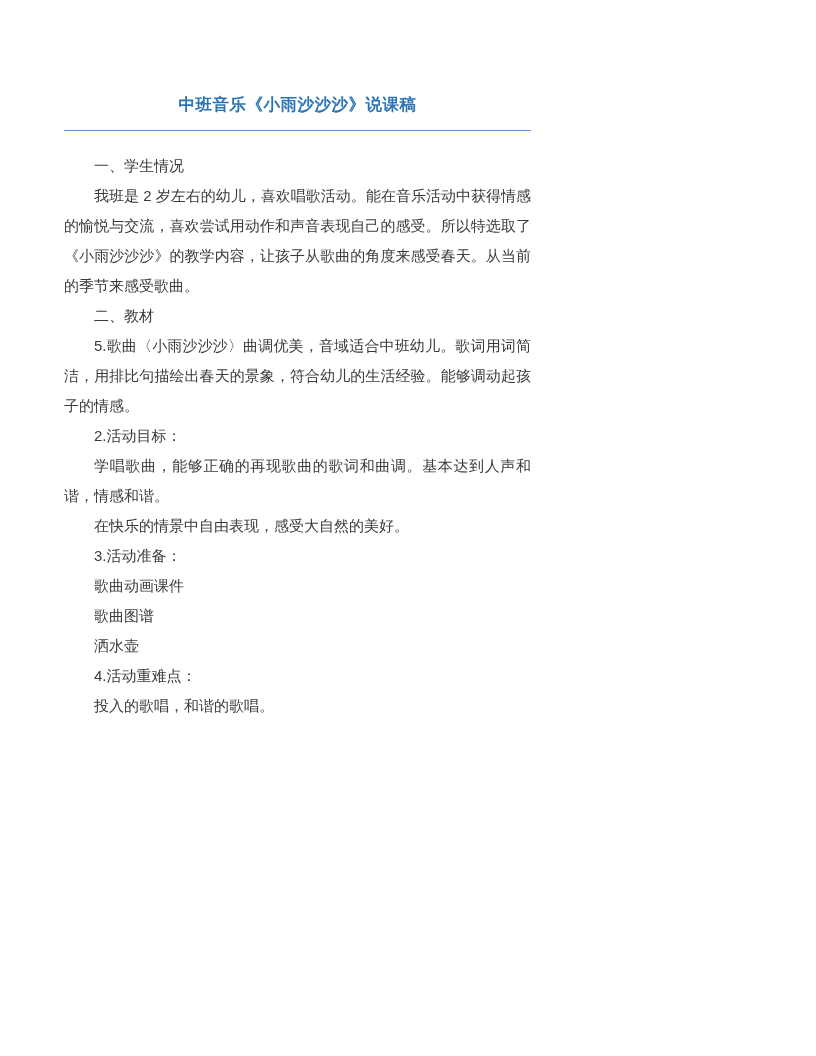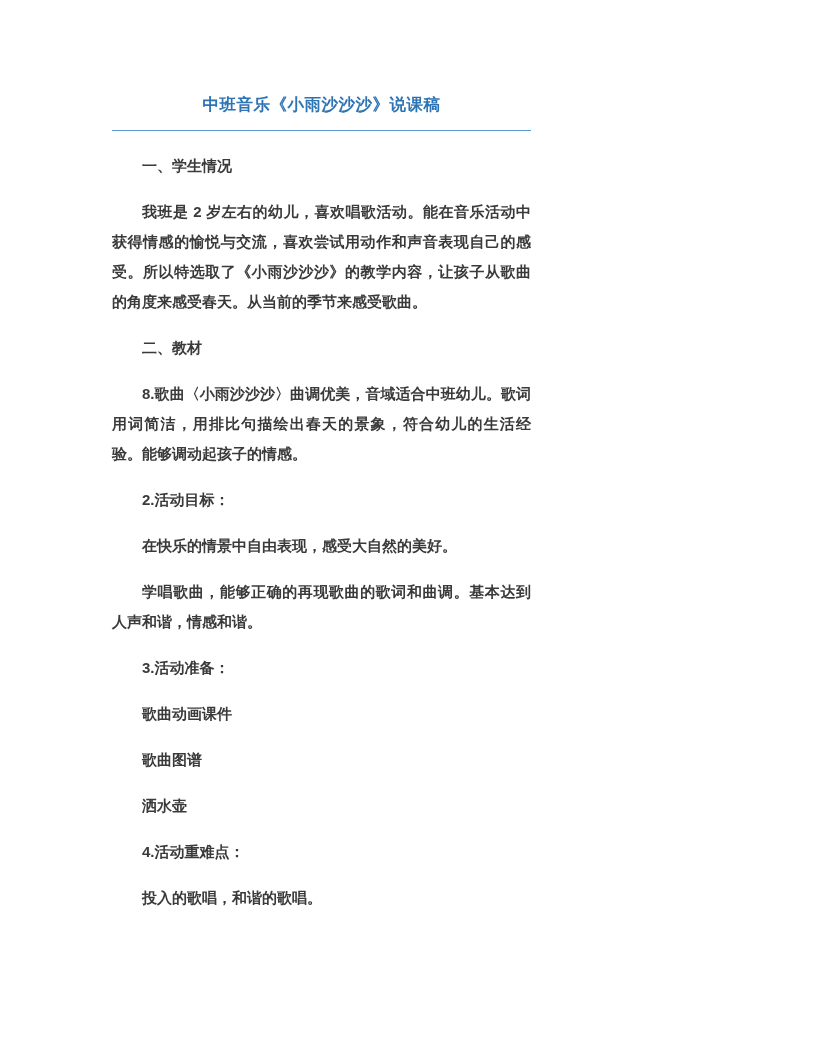--- a/index.html
+++ b/index.html
@@ -11,21 +11,21 @@
   * { margin: 0; padding: 0; box-sizing: border-box; }
   html, body {
     width: 816px;
     background: #ffffff;
     font-family: "Liberation Sans", "DejaVu Sans", sans-serif;
   }
   .page {
     width: 651px;
     height: 1056px;
     background: var(--page-bg);
-    padding: 92px 120px 60px 112px;
+    padding: 92px 120px 60px 64px;
     overflow: hidden;
     position: relative;
   }
   .doc-title {
     color: var(--title-color);
     font-size: 16.5px;
     font-weight: bold;
     text-align: center;
     line-height: 24px;
     letter-spacing: 0.5px;
@@ -35,41 +35,40 @@
     border-top: 1px solid var(--divider-color);
     height: 0;
     margin-top: 14px;
     margin-bottom: 10px;
   }
   .doc-body p {
     color: var(--body-color);
     font-size: 15px;
     line-height: 30px;
     text-indent: 2em;
-    margin: 16px 0;
+    margin: 0 0;
     text-align: justify;
     word-break: break-all;
-    font-weight: bold;
   }
   .doc-body p:first-child { margin-top: 20px; }
 </style>
 </head>
 <body>
 
 <div class="page">
   <h1 class="doc-title">中班音乐《小雨沙沙沙》说课稿</h1>
   <hr class="title-divider">
   <div class="doc-body">
     <p>一、学生情况</p>
     <p>我班是 2 岁左右的幼儿，喜欢唱歌活动。能在音乐活动中获得情感的愉悦与交流，喜欢尝试用动作和声音表现自己的感受。所以特选取了《小雨沙沙沙》的教学内容，让孩子从歌曲的角度来感受春天。从当前的季节来感受歌曲。</p>
     <p>二、教材</p>
-    <p>8.歌曲〈小雨沙沙沙〉曲调优美，音域适合中班幼儿。歌词用词简洁，用排比句描绘出春天的景象，符合幼儿的生活经验。能够调动起孩子的情感。</p>
+    <p>5.歌曲〈小雨沙沙沙〉曲调优美，音域适合中班幼儿。歌词用词简洁，用排比句描绘出春天的景象，符合幼儿的生活经验。能够调动起孩子的情感。</p>
     <p>2.活动目标：</p>
+    <p>学唱歌曲，能够正确的再现歌曲的歌词和曲调。基本达到人声和谐，情感和谐。</p>
     <p>在快乐的情景中自由表现，感受大自然的美好。</p>
-    <p>学唱歌曲，能够正确的再现歌曲的歌词和曲调。基本达到人声和谐，情感和谐。</p>
     <p>3.活动准备：</p>
     <p>歌曲动画课件</p>
     <p>歌曲图谱</p>
     <p>洒水壶</p>
     <p>4.活动重难点：</p>
     <p>投入的歌唱，和谐的歌唱。</p>
   </div>
 </div>
 
 </body></html>

